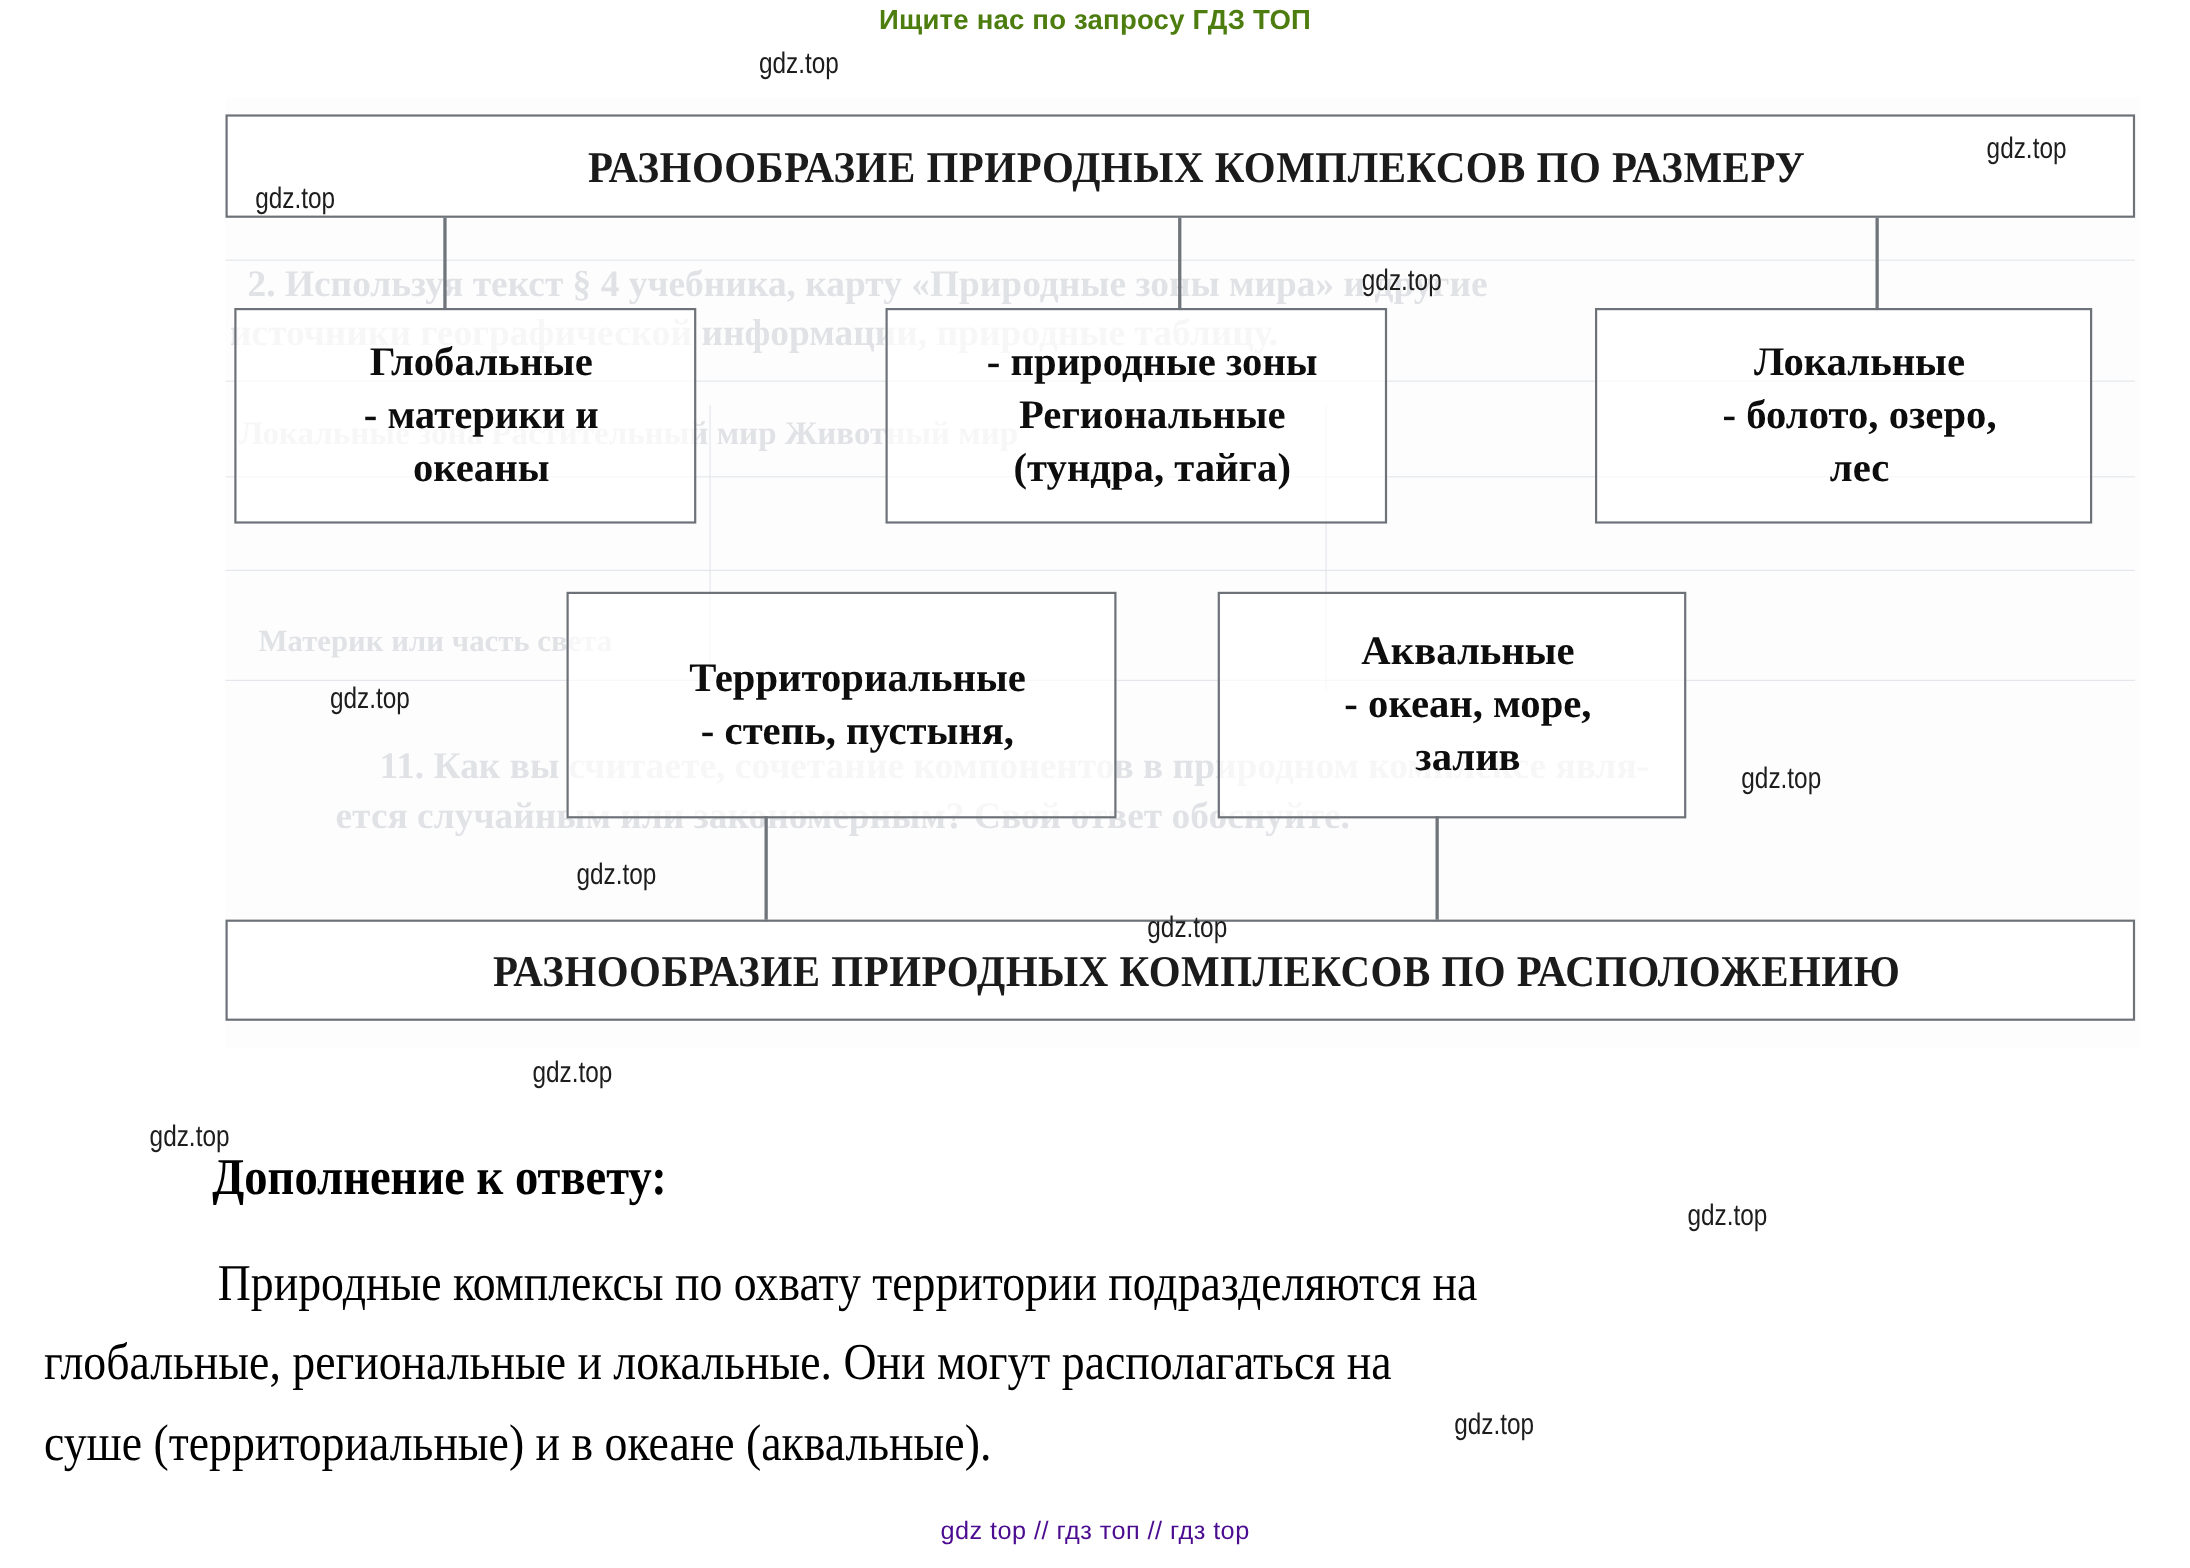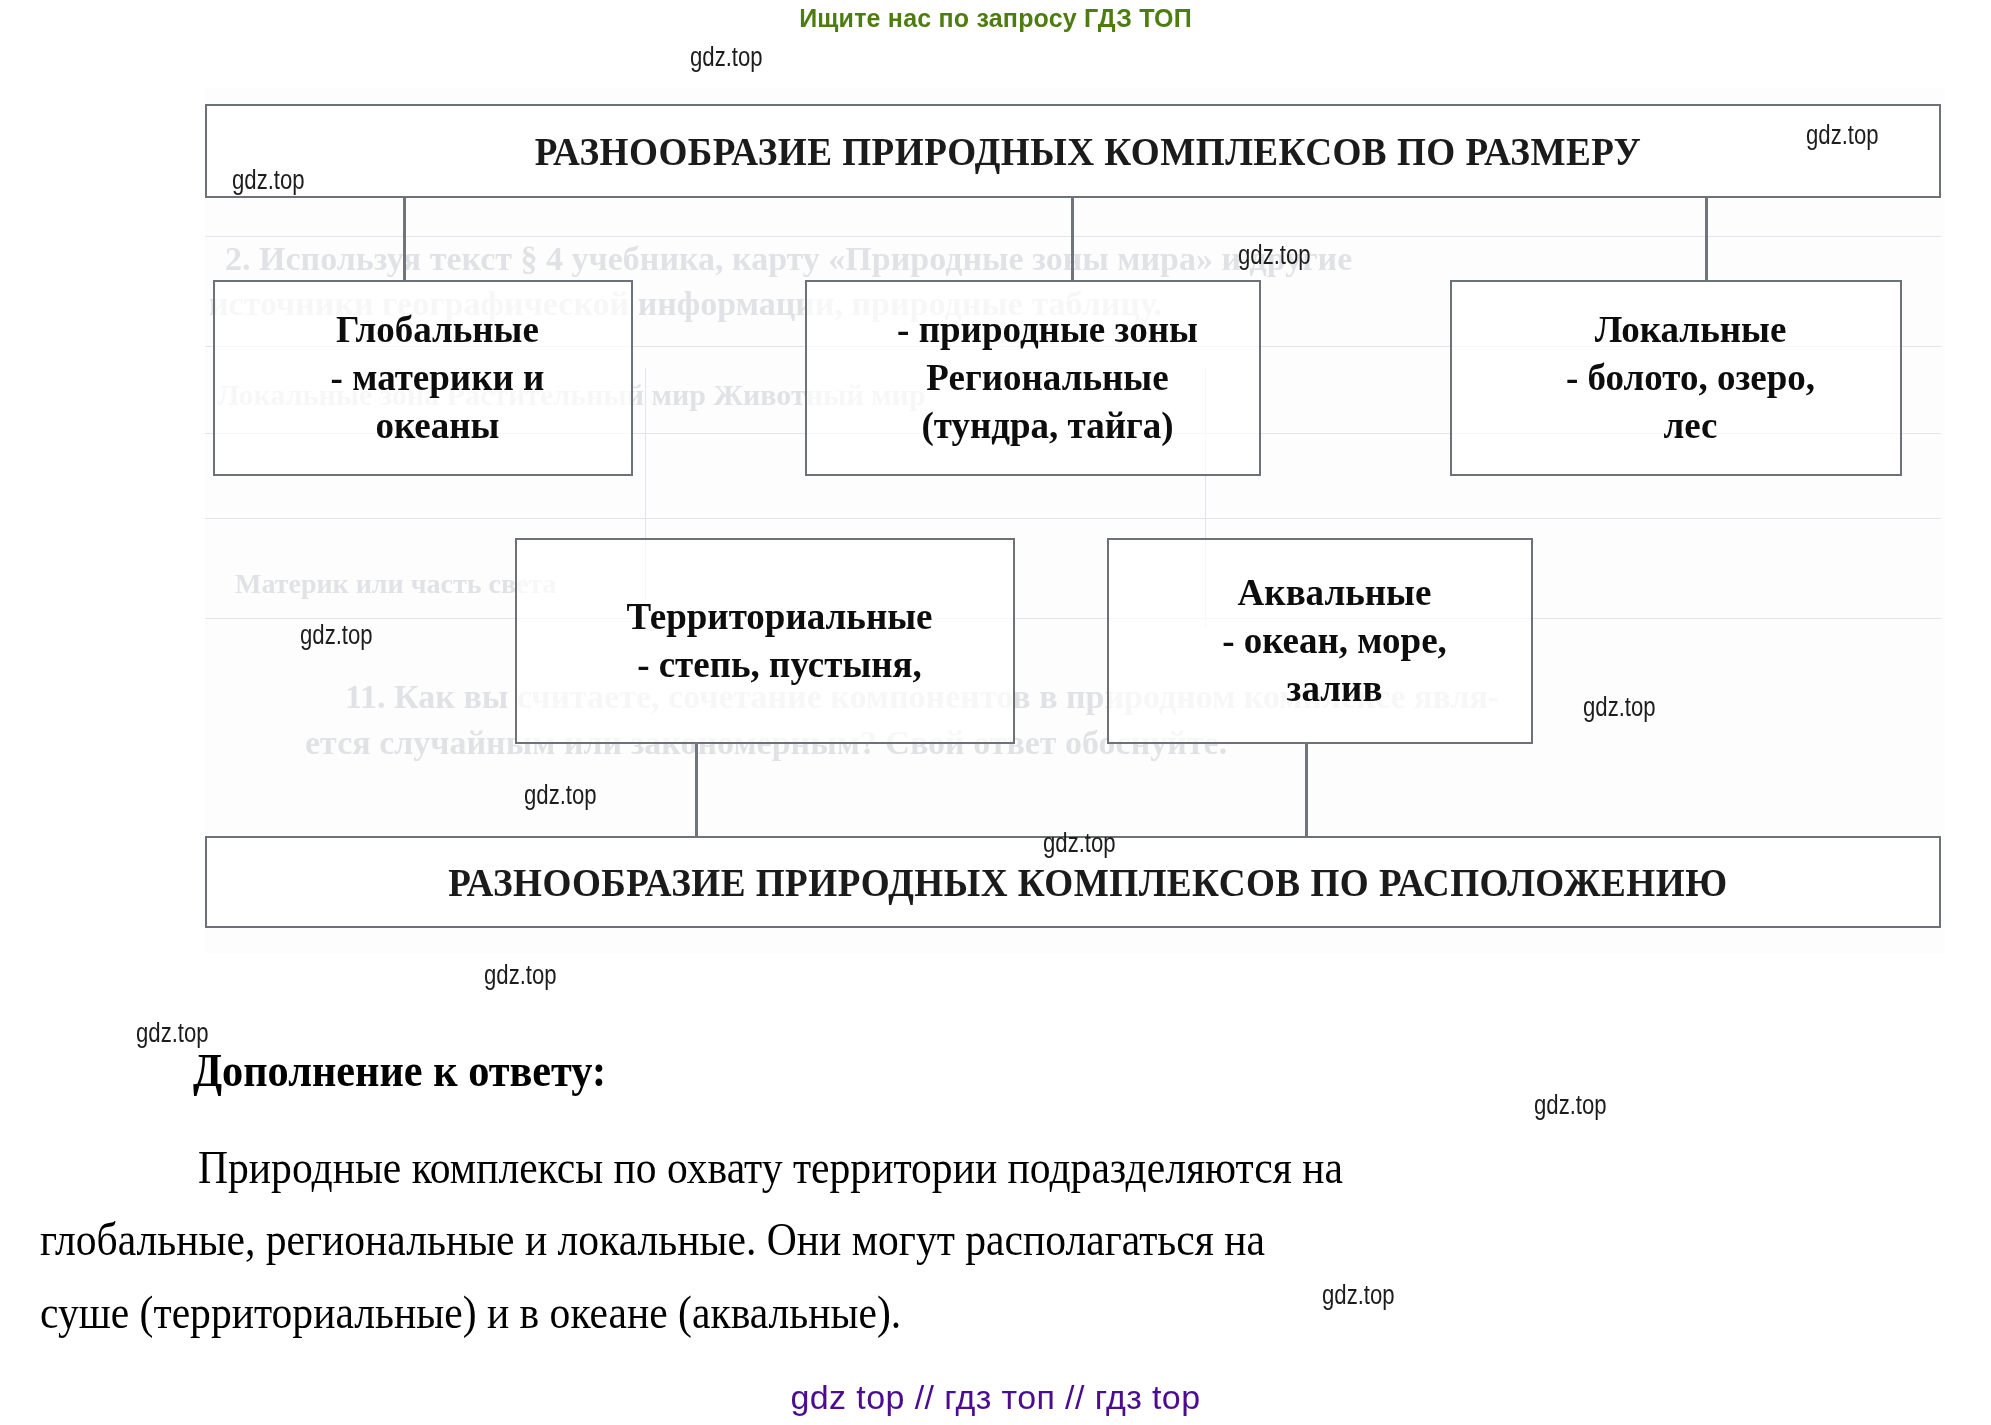--- a/index.html
+++ b/index.html
@@ -131,21 +131,21 @@
   .al3 { left: 40px;  top: 1285px; transform: scaleX(0.885); }
 
   
   .footer {
     position: absolute;
     top: 1378px; left: 0; width: 100%;
     text-align: center;
   }
   .footer-text {
     font-family: "Liberation Sans", sans-serif;
-    font-size: 34px;
+    font-size: 23px;
     color: #4b0c8f;
     letter-spacing: 0.4px;
   }
 </style>
 </head>
 <body>
 
 <div class="promo-bar">
   <span class="promo-text">Ищите нас по запросу ГДЗ ТОП</span>
 </div>

